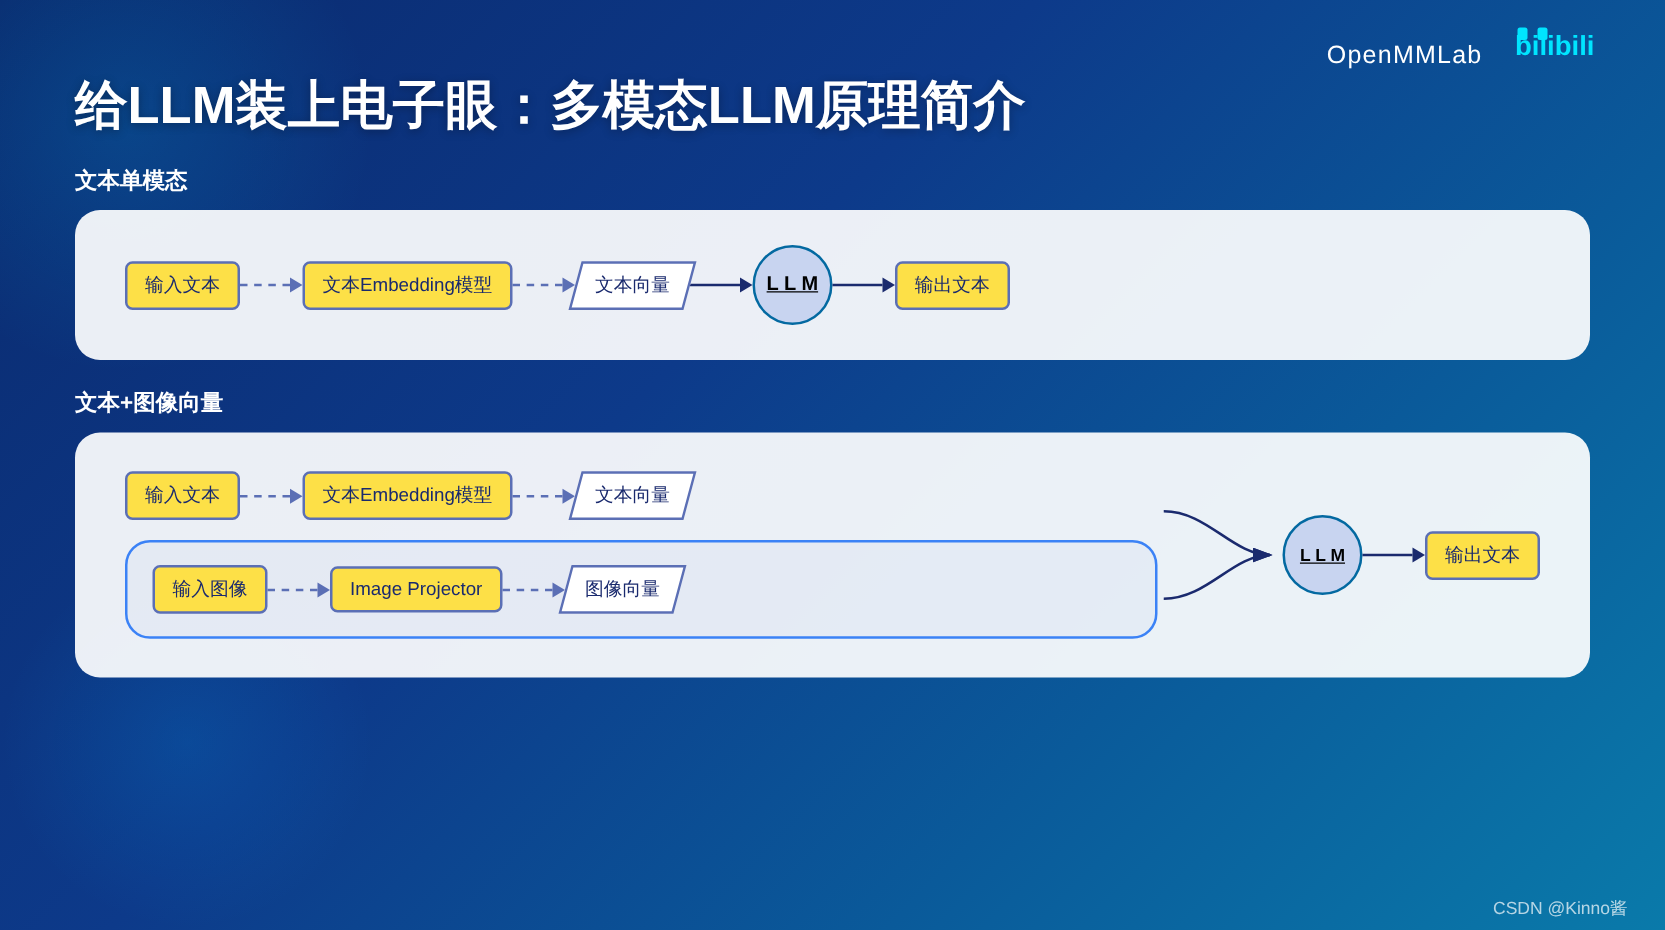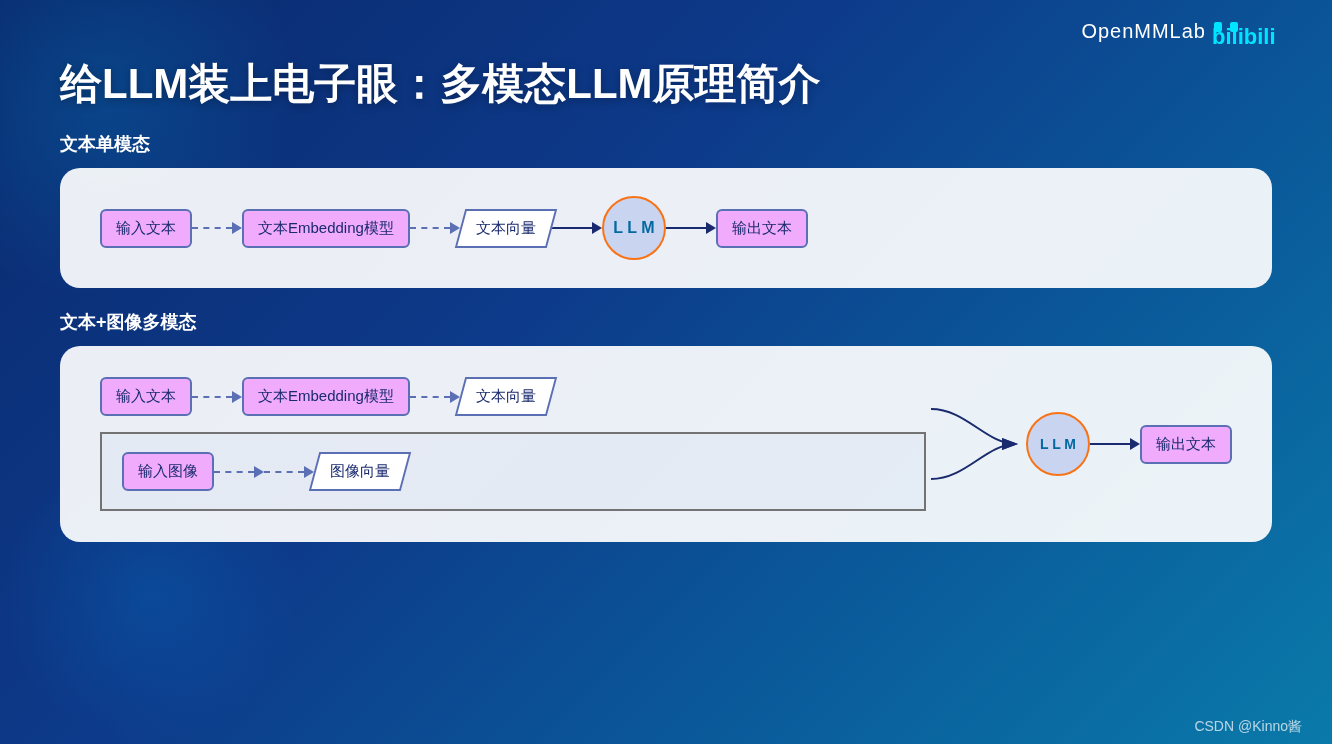--- a/index.html
+++ b/index.html
@@ -35,22 +35,22 @@
       height: 744px;
       padding: 30px 60px;
     }
 
     
     .logo-area {
       position: absolute;
       top: 20px;
       right: 30px;
       display: flex;
-      align-items: flex-start;
-      gap: 6px;
+      align-items: flex-end;
+      gap: 26px;
     }
     .logo-openmmlab {
       color: white;
       font-size: 20px;
       font-weight: 500;
       letter-spacing: 1px;
     }
     .logo-bilibili {
       color: #7f1d1d;
       font-size: 22px;
@@ -93,52 +93,53 @@
       gap: 0;
     }
 
     
     .node-rect {
       border: 2px solid #5b6fb5;
       border-radius: 6px;
       padding: 8px 14px;
       font-size: 15px;
       color: #1a2a6e;
-      background: #f0abfc;
+      background: #fde047;
       white-space: nowrap;
       font-weight: 500;
     }
     .node-parallelogram {
       border: 2px solid #5b6fb5;
       background: white;
       padding: 8px 14px;
       font-size: 15px;
       color: #1a2a6e;
       font-weight: 500;
       white-space: nowrap;
       transform: skewX(-15deg);
       display: inline-block;
     }
     .node-parallelogram span {
       display: inline-block;
       transform: skewX(15deg);
     }
     .node-circle {
-      border: 2px solid #f97316;
+      border: 2px solid #0369a1;
       border-radius: 50%;
       width: 64px;
       height: 64px;
       background: #c8d4f0;
       display: flex;
       align-items: center;
       justify-content: center;
       font-size: 16px;
-      color: #0369a1;
+      color: #000000;
       font-weight: 600;
       flex-shrink: 0;
+      text-decoration: underline;
     }
 
     
     .dashed-arrow {
       display: flex;
       align-items: center;
       min-width: 30px;
       flex: 1;
     }
     .dashed-arrow .dline {
@@ -168,22 +169,22 @@
     .solid-arrow .arrowhead {
       width: 0;
       height: 0;
       border-top: 6px solid transparent;
       border-bottom: 6px solid transparent;
       border-left: 10px solid #1a2a6e;
     }
 
     
     .image-subbox {
-      border: 2px solid #737373;
-      border-radius: 0;
+      border: 2px solid #3b82f6;
+      border-radius: 20px;
       background: rgba(200,210,240,0.18);
       padding: 18px 20px;
       display: flex;
       align-items: center;
     }
 
     
     .curved-arrows-svg {
       overflow: visible;
     }
@@ -254,21 +255,21 @@
 
       <div class="solid-arrow" style="flex:0 0 50px;">
         <div class="sline"></div>
         <div class="arrowhead"></div>
       </div>
 
       <div class="node-rect">输出文本</div>
     </div>
   </div>
 
-  <div class="section-label">文本+图像多模态</div>
+  <div class="section-label">文本+图像向量</div>
 
   <div class="diagram-box">
     <div style="display:flex;align-items:center;gap:0;">
 
       <div style="display:flex;flex-direction:column;gap:16px;flex:1;">
 
         <div class="flow-row">
           <div class="node-rect">输入文本</div>
           <div class="dashed-arrow" style="flex:0 0 50px;">
             <div class="dline"></div>
@@ -286,20 +287,21 @@
           </div>
         </div>
 
         <div class="image-subbox">
           <div class="flow-row">
             <div class="node-rect">输入图像</div>
             <div class="dashed-arrow" style="flex:0 0 50px;">
               <div class="dline"></div>
               <div class="arrowhead"></div>
             </div>
+            <div class="node-rect">Image Projector</div>
             <div class="dashed-arrow" style="flex:0 0 50px;">
               <div class="dline"></div>
               <div class="arrowhead"></div>
             </div>
             <div style="display:flex;align-items:center;">
               <div class="node-parallelogram">
                 <span>图像向量</span>
               </div>
             </div>
           </div>

